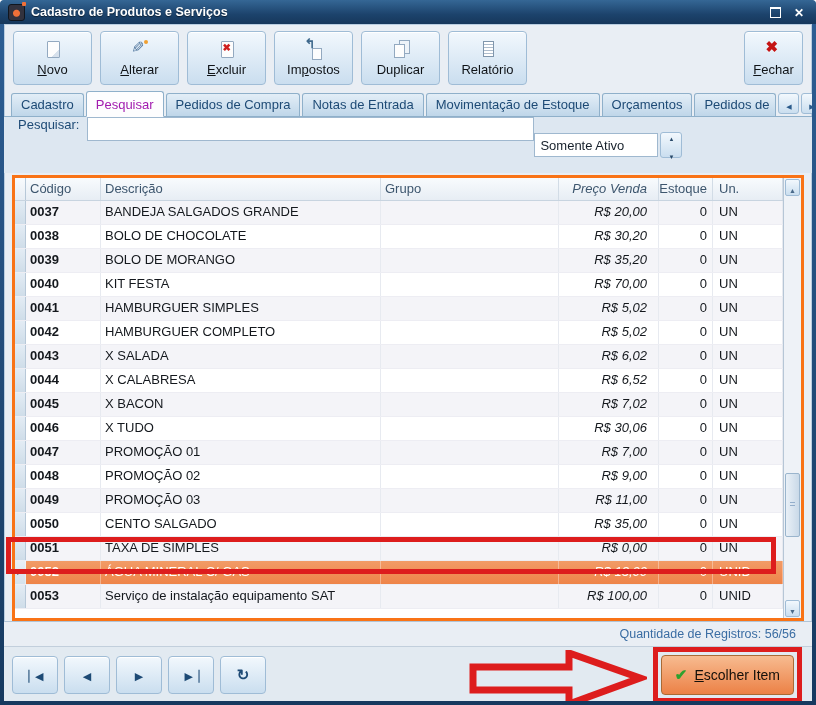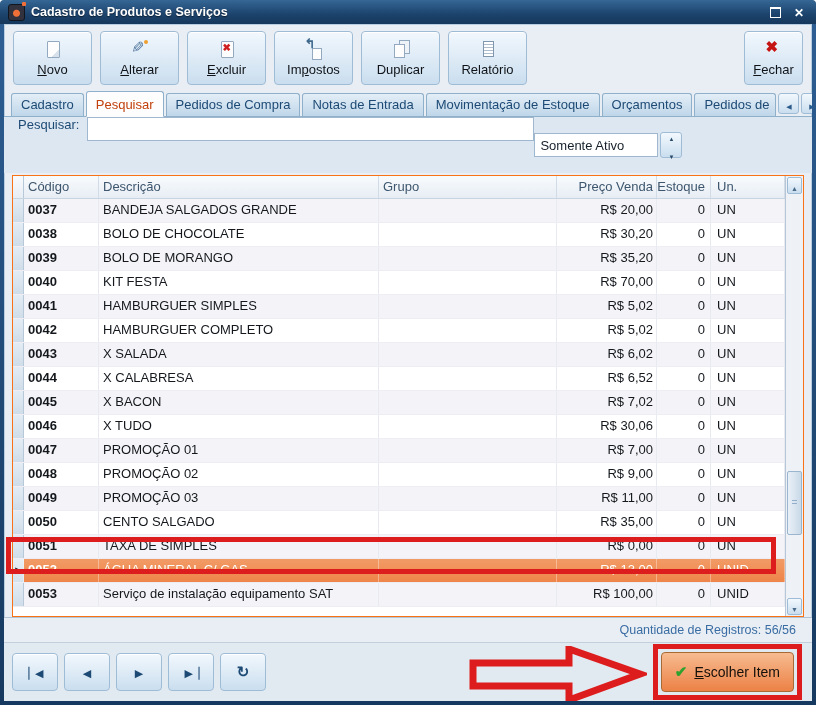--- a/index.html
+++ b/index.html
@@ -52,21 +52,21 @@
     background:repeating-linear-gradient(to bottom,#ffffff 0 2px,#aebdcd 2px 3px);}
   .ic-fechar::before{content:"✖";position:absolute;left:3px;top:-2px;font-size:15px;font-weight:bold;
     color:var(--close-red,#c41414);text-shadow:0 1px 0 rgba(255,255,255,.4);}
 
   
   .tabstrip{height:24px;flex:0 0 auto;display:flex;align-items:flex-end;padding:0 0 0 7px;
     border-bottom:1px solid #8fb0ca;position:relative;justify-content:space-between;}
   .tab{flex:0 0 auto;padding:3px 9px 4px;margin-right:2px;font-size:13px;color:var(--label-blue,#1d4a75);
     background:linear-gradient(#e3eef7,#bfd6e9);border:1px solid #8fb0ca;border-bottom:none;
     border-radius:3px 3px 0 0;cursor:pointer;white-space:nowrap;}
-  .tab.active{background:#fdfdfe;color:#c2410c;padding-top:5px;margin-bottom:-1px;border-bottom:1px solid #fdfdfe;z-index:2;}
+  .tab.active{background:#fdfdfe;color:#a21caf;padding-top:5px;margin-bottom:-1px;border-bottom:1px solid #fdfdfe;z-index:2;}
   .tab.truncated{max-width:62px;overflow:hidden;}
   .tab-scrollers{margin-left:0;display:flex;gap:2px;align-items:center;padding-bottom:2px;}
   .tab-scroll-btn{width:19px;height:19px;border:1px solid #9fbcd6;border-radius:3px;cursor:pointer;
     background:linear-gradient(#f2f8fd,#cadeef);display:flex;align-items:center;justify-content:center;}
   .ic-tab-left::before{content:"◀";font-size:7px;color:#2a5a8a;}
   .ic-tab-right::before{content:"▶";font-size:7px;color:#2a5a8a;}
 
   
   .searchpanel{height:56px;flex:0 0 auto;background:#dde7f1;display:flex;padding:0 14px;}
   .search-label{font-size:13px;color:var(--label-blue,#1d4a75);margin-right:8px;}
@@ -74,39 +74,39 @@
     padding:0 4px;outline:none;}
   .filter-box{display:flex;align-items:center;}
   .filter-value{width:112px;height:20px;border:1px solid #9fb8cf;background:#fff;font-size:13px;color:#16202b;
     padding:1px 5px;display:flex;align-items:center;cursor:pointer;}
   .spinner{width:20px;height:24px;margin-left:2px;border:1px solid #9fbcd6;border-radius:3px;cursor:pointer;
     background:linear-gradient(#f2f8fd,#cadeef);display:flex;flex-direction:column;align-items:center;justify-content:center;}
   .spin-up::before{content:"▲";font-size:6px;color:#2a4a6a;line-height:6px;}
   .spin-down::before{content:"▼";font-size:6px;color:#2a4a6a;line-height:6px;}
 
   
-  .gridwrap{margin:2px 8px 0;height:440px;flex:0 0 auto;background:#fff;border:1px solid #f97316;display:flex;position:relative;}
+  .gridwrap{margin:2px 8px 0;height:440px;flex:0 0 auto;background:#fff;border:3px solid #f97316;display:flex;position:relative;}
   .grid-main{flex:1;display:flex;flex-direction:column;overflow:hidden;}
   .grid-header{height:22px;flex:0 0 auto;display:flex;background:linear-gradient(#f8fbfd,#e7edf4);
     border-bottom:1px solid #c8d4e0;}
   .hcell{font-size:13px;color:#3d566e;line-height:22px;border-right:1px solid #d2dce6;box-sizing:border-box;
     white-space:nowrap;overflow:hidden;cursor:pointer;}
   .grid-body{flex:1;background:#fff;}
   .grow{height:23px;display:flex;border-bottom:1px solid #ededf3;cursor:pointer;background:#fff;}
   .grow.alt{background:#f4f4f8;}
   .cell{font-size:13px;color:#14181d;line-height:22px;border-right:1px solid #e7eaf0;box-sizing:border-box;
     white-space:nowrap;overflow:hidden;}
   .c-marker{width:11px;flex:0 0 auto;background:linear-gradient(#e3ecf4,#cfdde9);border-right:1px solid #b7c8d8;
     font-size:7px;line-height:22px;text-align:center;color:#10141a;}
   .hcell.c-marker{background:linear-gradient(#f8fbfd,#e7edf4);cursor:default;}
   .c-code{width:75px;flex:0 0 auto;padding-left:4px;}
   .grow .c-code{font-weight:bold;}
   .c-desc{width:280px;flex:0 0 auto;padding-left:4px;}
   .c-group{width:178px;flex:0 0 auto;padding-left:4px;}
-  .c-price{width:100px;flex:0 0 auto;text-align:right;padding-right:3px;}
+  .c-price{width:100px;flex:0 0 auto;text-align:right;padding-right:11px;font-style:italic;}
   .c-stock{width:54px;flex:0 0 auto;text-align:right;padding-right:5px;}
   .c-unit{flex:1;padding-left:6px;}
   .grow.selected{background:linear-gradient(var(--selected-row-light,#f29b66),var(--selected-row-orange,#ee8449));}
   .grow.selected .cell{color:#fff;border-right-color:rgba(255,255,255,.35);}
   .grow.selected .c-marker{background:linear-gradient(#e8eff6,#d5e2ec);color:#10141a;}
 
   
   .vscroll{width:17px;flex:0 0 auto;background:#eef2f7;border-left:1px solid #b6c6d6;position:relative;}
   .sb-btn{position:absolute;left:1px;right:1px;height:15px;border:1px solid #9fbcd6;border-radius:2px;cursor:pointer;
     background:linear-gradient(#f2f8fd,#cadeef);display:flex;align-items:center;justify-content:center;}

